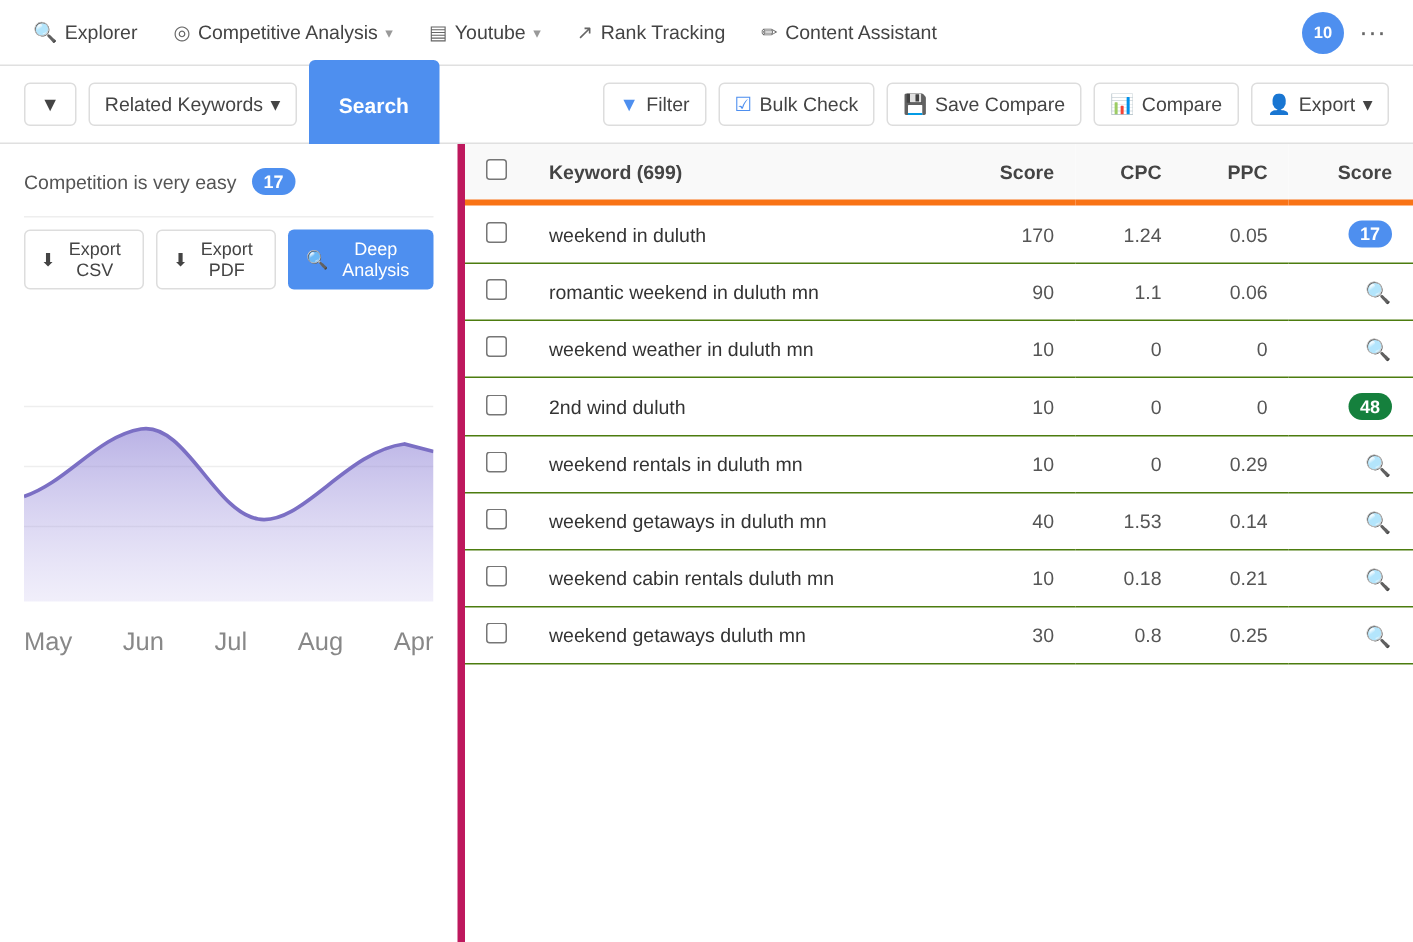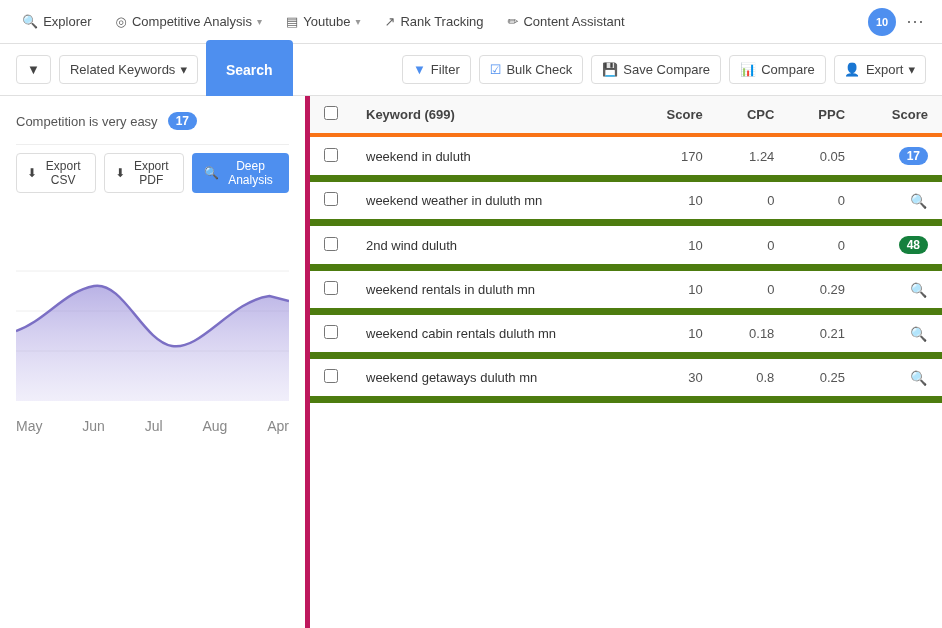--- a/index.html
+++ b/index.html
@@ -118,21 +118,21 @@
       flex: 1;
       padding: 8px 16px 0 16px;
       position: relative;
       overflow: hidden;
     }
     .chart-svg { width: 100%; height: 180px; }
 
     .chart-labels {
       display: flex; justify-content: space-between;
       padding: 4px 0;
-      font-size: 14px; color: #888;
+      font-size: 17px; color: #888;
     }
 
     
     .right-panel {
       flex: 1;
       overflow-y: auto;
       background: #fff;
     }
 
     table {
@@ -148,21 +148,21 @@
       text-align: left;
       font-size: 13px;
       font-weight: 600;
       color: #444;
       white-space: nowrap;
     }
     thead th.num { text-align: right; }
     thead th.check-col { width: 36px; text-align: center; }
 
     tbody tr {
-      border-bottom: 7px solid #4d7c0f;
+      border-bottom: 1px solid #4d7c0f;
     }
     tbody td {
       padding: 10px 14px;
       font-size: 13px;
       color: #333;
     }
     tbody td.num { text-align: right; color: #555; }
     tbody td.check-col { text-align: center; }
     tbody td.keyword-col { color: #333; }
 
@@ -329,20 +329,30 @@
             <td class="keyword-col">weekend in duluth</td>
             <td class="num">170</td>
             <td class="num">1.24</td>
             <td class="num">0.05</td>
             <td class="num">
               <span class="score-badge" style="background: rgb(78, 143, 239);">17</span>
             </td>
           </tr>
           <tr>
             <td class="check-col"><input type="checkbox" style=""></td>
+            <td class="keyword-col">romantic weekend in duluth mn</td>
+            <td class="num">90</td>
+            <td class="num">1.1</td>
+            <td class="num">0.06</td>
+            <td class="num">
+              <span class="search-icon-btn" style="font-size: 14px;">🔍</span>
+            </td>
+          </tr>
+          <tr>
+            <td class="check-col"><input type="checkbox" style=""></td>
             <td class="keyword-col">weekend weather in duluth mn</td>
             <td class="num">10</td>
             <td class="num">0</td>
             <td class="num">0</td>
             <td class="num">
               <span class="search-icon-btn" style="font-size: 14px;">🔍</span>
             </td>
           </tr>
           <tr>
             <td class="check-col"><input type="checkbox" style=""></td>
@@ -359,20 +369,30 @@
             <td class="keyword-col">weekend rentals in duluth mn</td>
             <td class="num">10</td>
             <td class="num">0</td>
             <td class="num">0.29</td>
             <td class="num">
               <span class="search-icon-btn" style="font-size: 14px;">🔍</span>
             </td>
           </tr>
           <tr>
             <td class="check-col"><input type="checkbox" style=""></td>
+            <td class="keyword-col">weekend getaways in duluth mn</td>
+            <td class="num">40</td>
+            <td class="num">1.53</td>
+            <td class="num">0.14</td>
+            <td class="num">
+              <span class="search-icon-btn" style="font-size: 14px;">🔍</span>
+            </td>
+          </tr>
+          <tr>
+            <td class="check-col"><input type="checkbox" style=""></td>
             <td class="keyword-col">weekend cabin rentals duluth mn</td>
             <td class="num">10</td>
             <td class="num">0.18</td>
             <td class="num">0.21</td>
             <td class="num">
               <span class="search-icon-btn" style="font-size: 14px;">🔍</span>
             </td>
           </tr>
           <tr>
             <td class="check-col"><input type="checkbox" style=""></td>

